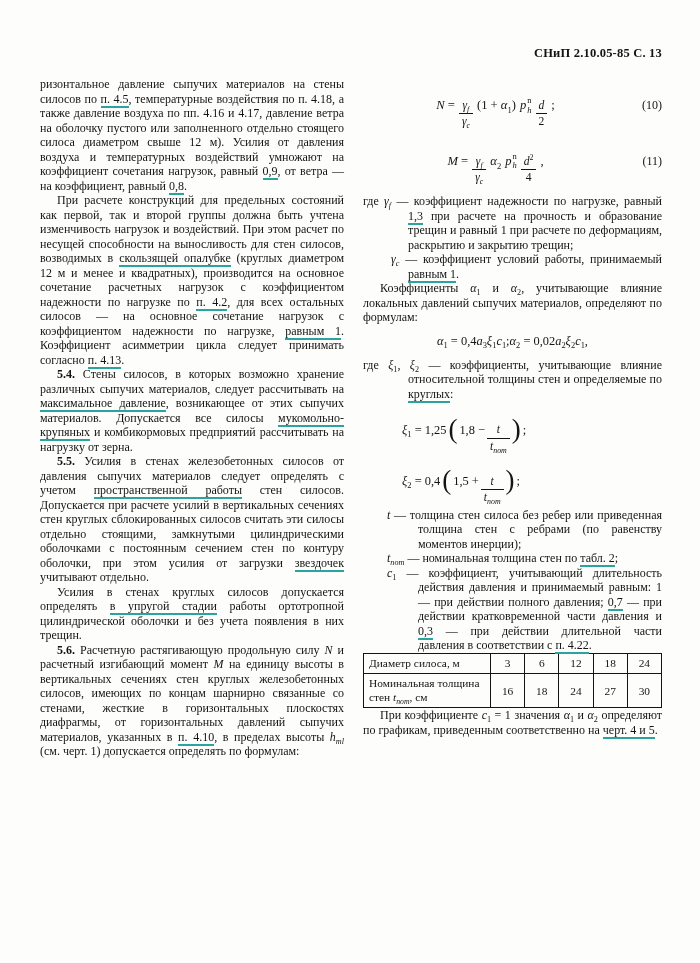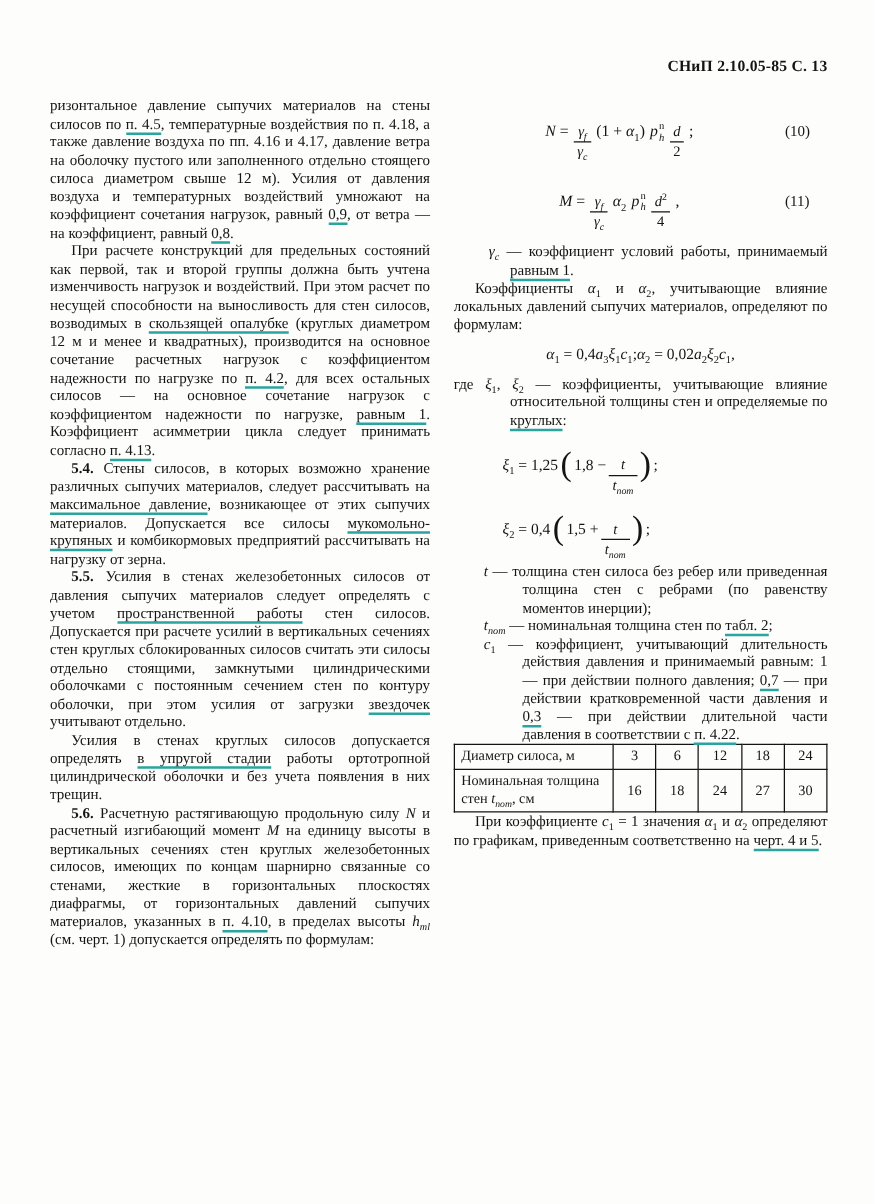--- a/index.html
+++ b/index.html
@@ -16,21 +16,21 @@
   p.para{margin:0;text-align:justify;font-size:12px;line-height:14.5px;}
   .ind{text-indent:17px;}
   .b{font-weight:bold;}
   .i{font-style:italic;}
   .mk{border-bottom:2px solid #2aa49e;}
   sub,sup{line-height:0;font-size:.68em;}
   
   .formula{display:flex;align-items:center;margin:6px 0 10px 0;}
   .f-body{flex:1;display:flex;align-items:center;justify-content:center;font-size:12.6px;}
   .f-body > *{margin:0 2px;}
-  .f-no{font-size:12px;width:34px;}
+  .f-no{font-size:12px;width:34px;text-align:right;}
   .frac{display:inline-flex;flex-direction:column;text-align:center;vertical-align:middle;}
   .frac .num{display:block;border-bottom:1px solid #141414;padding:0 3px 1px;font-size:11.6px;line-height:1.15;margin-top:16px;}
   .frac .den{display:block;padding:1px 3px 0;font-size:11.6px;line-height:1.15;}
   .ptok{display:inline-flex;align-items:center;}
   .ss{display:inline-flex;flex-direction:column;font-size:8.5px;line-height:1.15;margin-left:1px;}
   .bigp{font-size:27px;font-weight:300;line-height:1;transform:translateY(-1px);}
   
   .hang1{padding-left:45px;text-indent:-45px;}
   .hang2{padding-left:45px;text-indent:-17px;}
   .hangd{padding-left:55px;text-indent:-31px;}
@@ -107,20 +107,21 @@
             </span>
           <span class="frac">
               <span class="num"><span class="i">d</span><sup>2</sup></span>
               <span class="den">4</span>
             </span>
           <span>,</span>
         </div>
         <div class="f-no">(11)</div>
       </div>
 
+      <p class="para hang1"><span>где </span><span class="i">γ</span><sub class="i">f</sub><span> — коэффициент надежности по нагрузке, равный </span><span class="mk">1,3</span><span> при расчете на прочность и образование трещин и равный 1 при расчете по деформациям, раскрытию и закрытию трещин;</span></p>
       <p class="para hang2"><span class="i">γ</span><sub class="i">c</sub><span> — коэффициент условий работы, принимаемый </span><span class="mk">равным 1</span><span>.</span></p>
 
       <p class="para ind mt6"><span>Коэффициенты </span><span class="i">α</span><sub>1</sub><span> и </span><span class="i">α</span><sub>2</sub><span>, учитывающие влияние локальных давлений сыпучих материалов, определяют по формулам:</span></p>
 
       <div class="fx-row">
         <span><span class="i">α</span><sub>1</sub><span> = 0,4</span><span class="i">a</span><sub>3</sub><span class="i">ξ</span><sub>1</sub><span class="i">c</span><sub>1</sub><span>;</span></span>
         <span><span class="i">α</span><sub>2</sub><span> = 0,02</span><span class="i">a</span><sub>2</sub><span class="i">ξ</span><sub>2</sub><span class="i">c</span><sub>1</sub><span>,</span></span>
       </div>
 
       <p class="para hang1"><span>где </span><span class="i">ξ</span><sub>1</sub><span>, </span><span class="i">ξ</span><sub>2</sub><span> — коэффициенты, учитывающие влияние относительной толщины стен и определяемые по </span><span class="mk">круглых</span><span>:</span></p>

